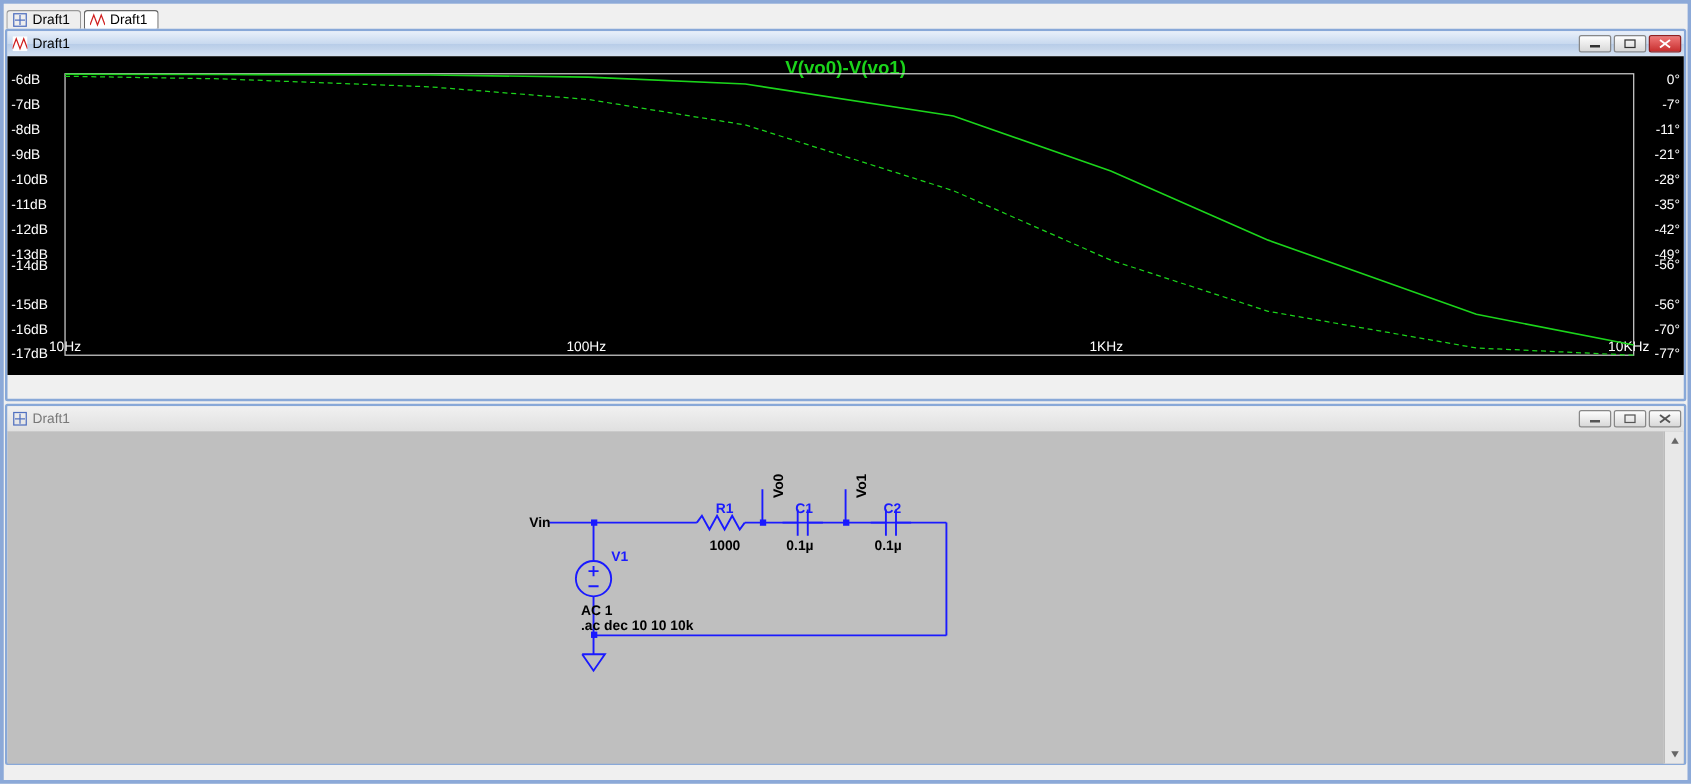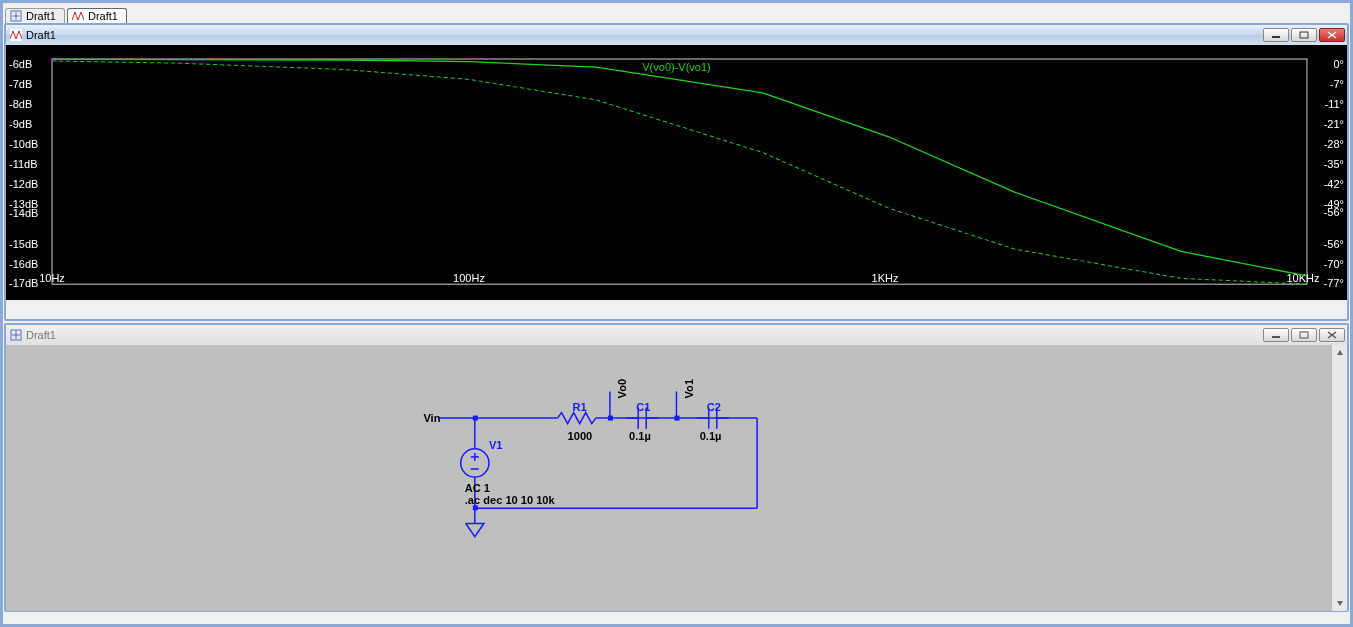--- a/index.html
+++ b/index.html
@@ -66,21 +66,21 @@
   }
   .winbtn.close-active { background: linear-gradient(to bottom,#f07878,#c83030); border-color:#902020;}
   .winbtn svg { display:block; }
   
   .plotbody { background:#000; position:relative; height: 255px;}
   .plot-canvas { position:absolute; inset:0; }
   .ytick, .y2tick, .xtick { position:absolute; color:#fff; font-size:11px;}
   .ytick { left:3px; transform:translateY(-50%); }
   .y2tick { right:3px; transform:translateY(-50%); }
   .xtick { bottom:16px; transform:translateX(-50%); }
-  .trace-label { position:absolute; top:16px; left:50%; transform:translateX(-50%); color:#1bd41b; font-weight:normal; font-size:11px;}
+  .trace-label { position:absolute; top:1px; left:50%; transform:translateX(-50%); color:#1bd41b; font-weight:bold; font-size:15px;}
   
   .schembody { background:#bfbfbf; height:266px; position:relative; overflow:hidden;}
   .schem-scroll { position:absolute; right:0; top:0; bottom:0; width:16px; background:#e8e8e8; border-left:1px solid #bbb;}
   .schem-scroll .arrow {position:absolute; left:0; right:0; height:16px; display:flex;align-items:center;justify-content:center;}
   .schem-scroll .arrow.up{top:0;} .schem-scroll .arrow.down{bottom:0;}
   .schem-svg { position:absolute; inset:0; }
   .schem-label { font-family: Arial, sans-serif; font-size:11px; font-weight:bold; fill:#1a1aff;}
   .schem-val { font-family: Arial, sans-serif; font-size:11px; font-weight:bold; fill:#000;}
   
   .icon-svg { display:block; }

